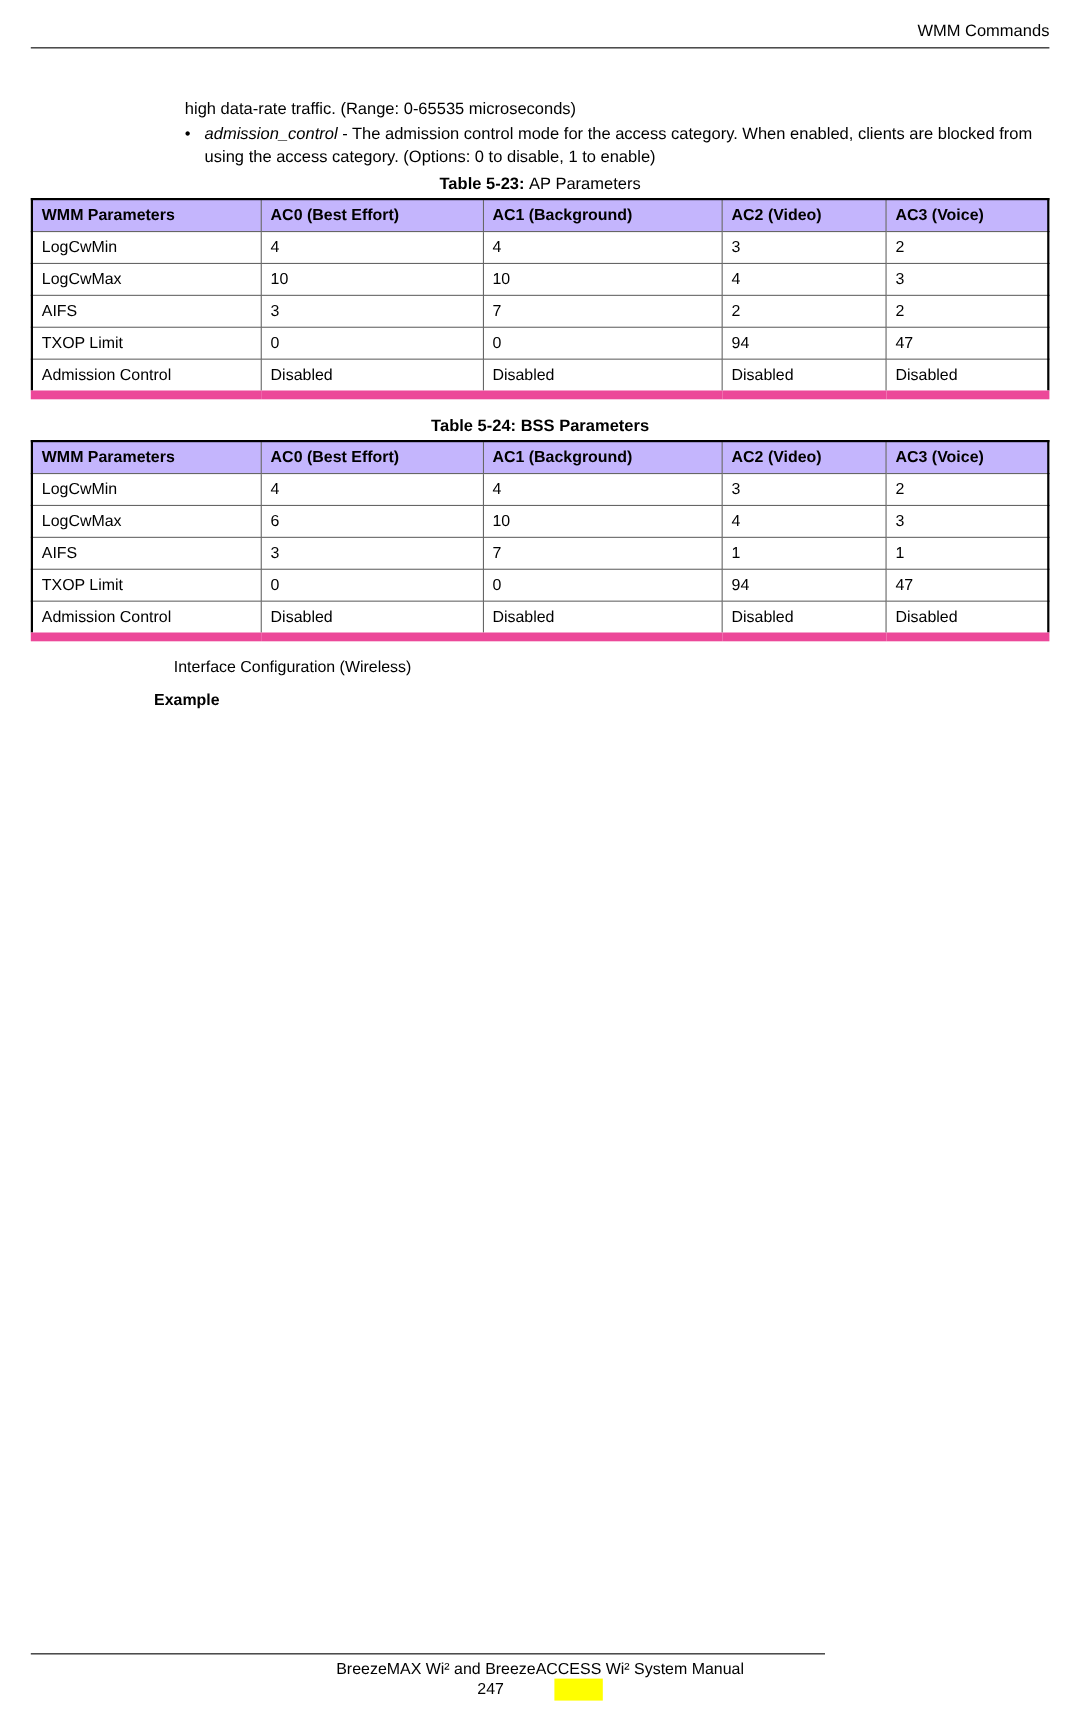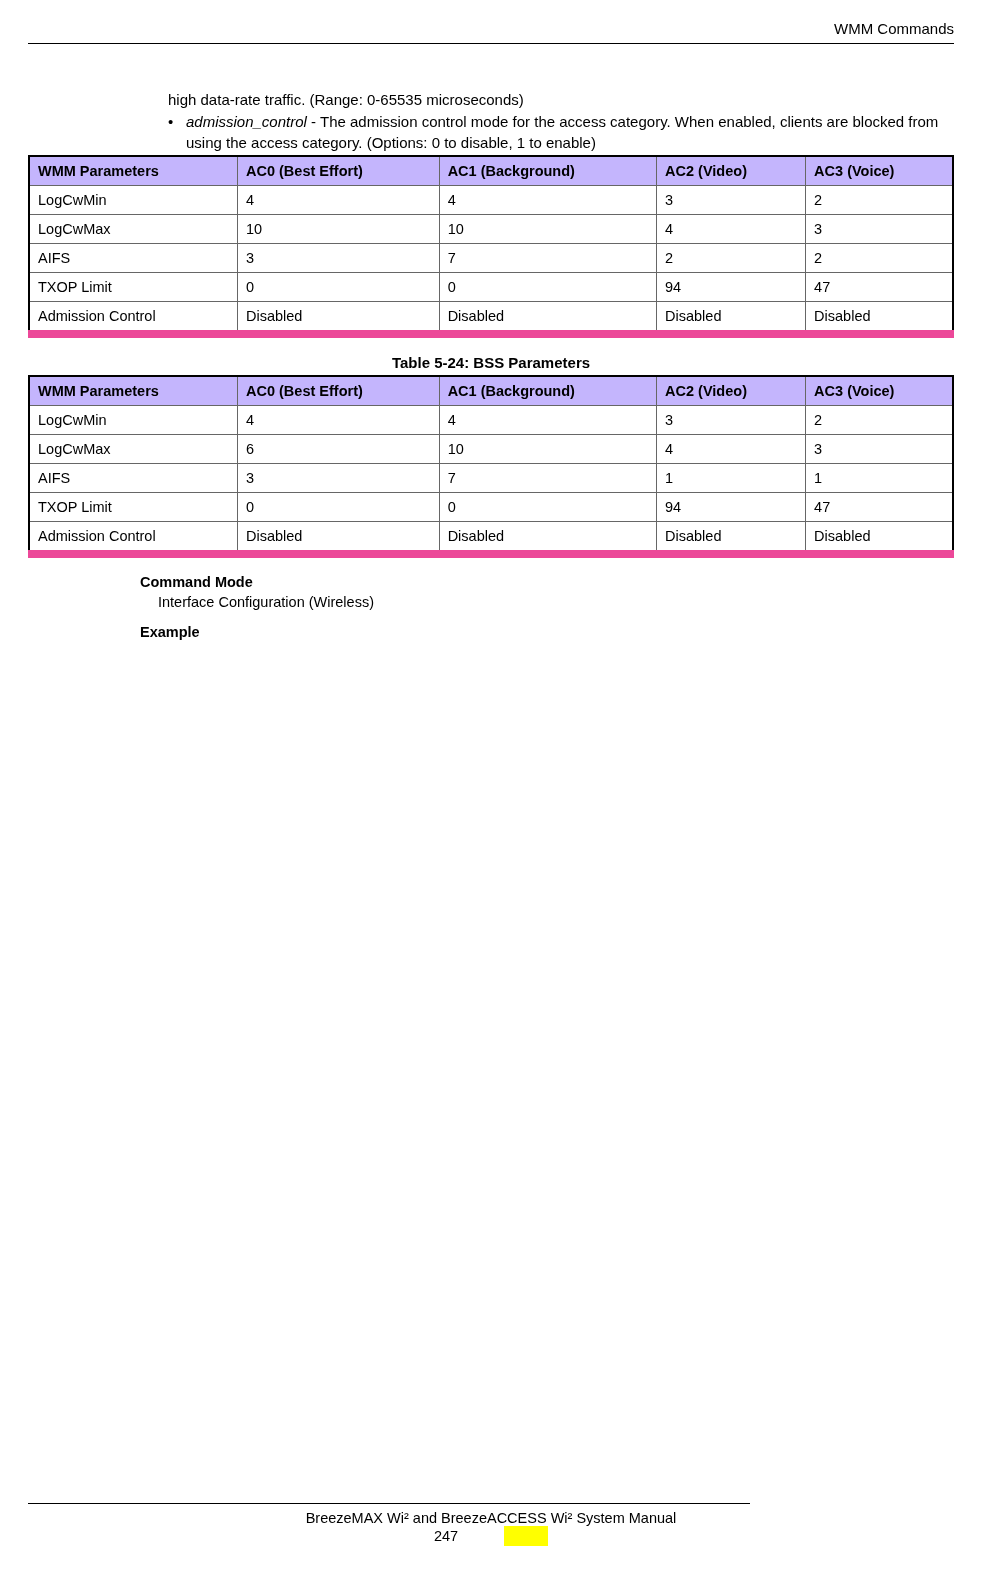--- a/index.html
+++ b/index.html
@@ -143,20 +143,23 @@
     <div class="body-text">high data-rate traffic. (Range: 0-65535 microseconds)</div>
     <div class="bullet-row">
       <div class="bullet-dot">•</div>
       <div>
         <span class="italic">admission_control</span><span> - The admission control mode for the access category. When enabled, clients are blocked from using the access category. (Options: 0 to disable, 1 to enable)</span>
       </div>
     </div>
   </div>
 
 
+  <div class="table-caption">
+    <span>Table 5-23: </span><span class="light">AP Parameters</span>
+  </div>
 
   <table class="data">
     <thead>
       <tr>
         <th>WMM Parameters</th>
         <th>AC0 (Best Effort)</th>
         <th>AC1 (Background)</th>
         <th>AC2 (Video)</th>
         <th>AC3 (Voice)</th>
       </tr>
@@ -244,21 +247,20 @@
       <tr>
         <td>Admission Control</td>
         <td>Disabled</td>
         <td>Disabled</td>
         <td>Disabled</td>
         <td>Disabled</td>
       </tr>
     </tbody>
   </table>
 
-  <div class="subhead">Command Mode</div>
   <div class="subbody">Interface Configuration (Wireless)</div>
 
   <div class="subhead">Example</div>
 
 </div>
 
 <div class="footer">
   <div class="footer-rule"></div>
   <div class="footer-row">
     <div>BreezeMAX Wi² and BreezeACCESS Wi² System Manual</div>

